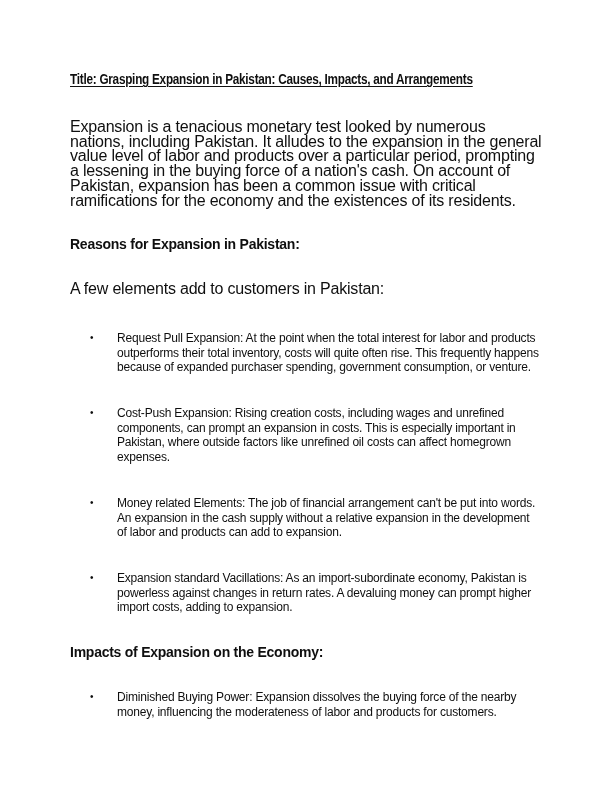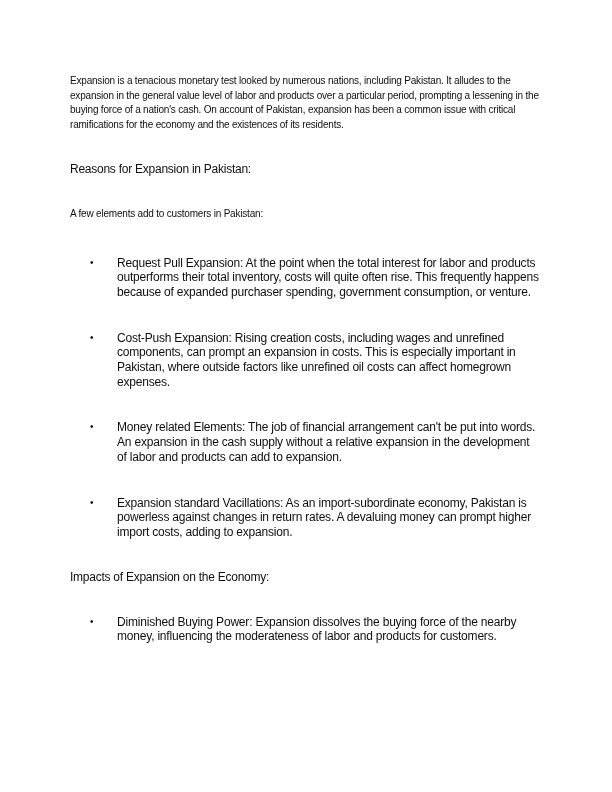--- a/index.html
+++ b/index.html
@@ -31,31 +31,31 @@
     font-weight: bold;
     letter-spacing: -0.3px;
     line-height: 18px;
     white-space: nowrap;
     text-decoration: underline;
     text-underline-offset: 2px;
     transform: scaleX(0.84);
     transform-origin: left center;
   }
   .body-text {
-    font-size: 10px;
+    font-size: 16px;
     letter-spacing: -0.2px;
     line-height: 14.7px;
     margin: 4px 0 30px 0;
   }
   .lead-text {
     margin-bottom: 34px;
   }
   .section-heading {
-    font-size: 12px;
-    font-weight: normal;
+    font-size: 14px;
+    font-weight: bold;
     letter-spacing: -0.25px;
     line-height: 13px;
     margin: 6px 0 31px 0;
   }
   .bullet {
     display: flex;
     align-items: flex-start;
     padding-left: 20px;
     margin: 0 0 31px 0;
   }
@@ -70,20 +70,23 @@
     font-size: 12px;
     letter-spacing: -0.2px;
     line-height: 14.7px;
   }
 </style>
 </head>
 <body>
 
 <div class="page">
 
+  <div class="title-row">
+    <span class="doc-title">Title: Grasping Expansion in Pakistan: Causes, Impacts, and Arrangements</span>
+  </div>
 
   <p class="body-text">Expansion is a tenacious monetary test looked by numerous nations, including Pakistan. It alludes to the expansion in the general value level of labor and products over a particular period, prompting a lessening in the buying force of a nation's cash. On account of Pakistan, expansion has been a common issue with critical ramifications for the economy and the existences of its residents.</p>
 
   <p class="section-heading">Reasons for Expansion in Pakistan:</p>
 
   <p class="body-text lead-text">A few elements add to customers in Pakistan:</p>
 
   <div class="bullet">
     <span class="marker">•</span>
     <span class="btext">Request Pull Expansion: At the point when the total interest for labor and products outperforms their total inventory, costs will quite often rise. This frequently happens because of expanded purchaser spending, government consumption, or venture.</span>

